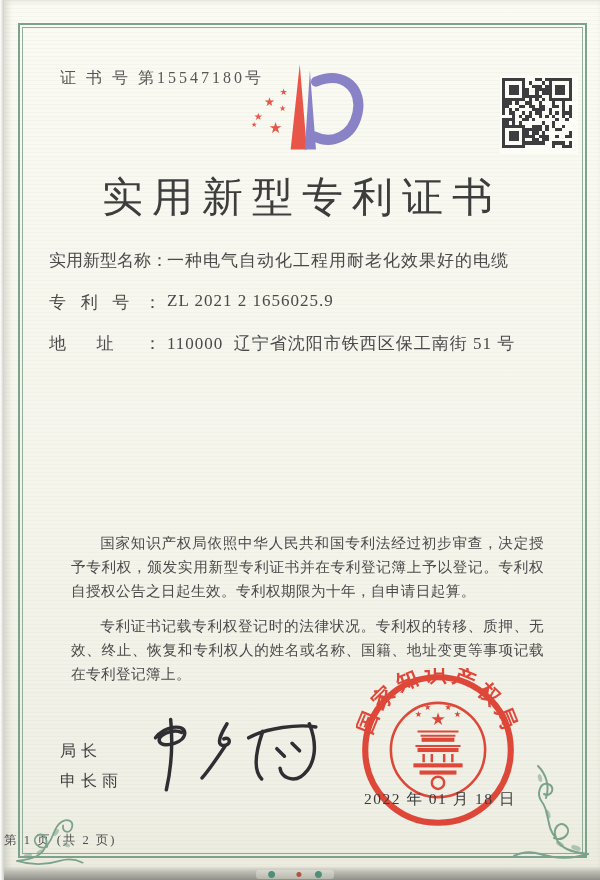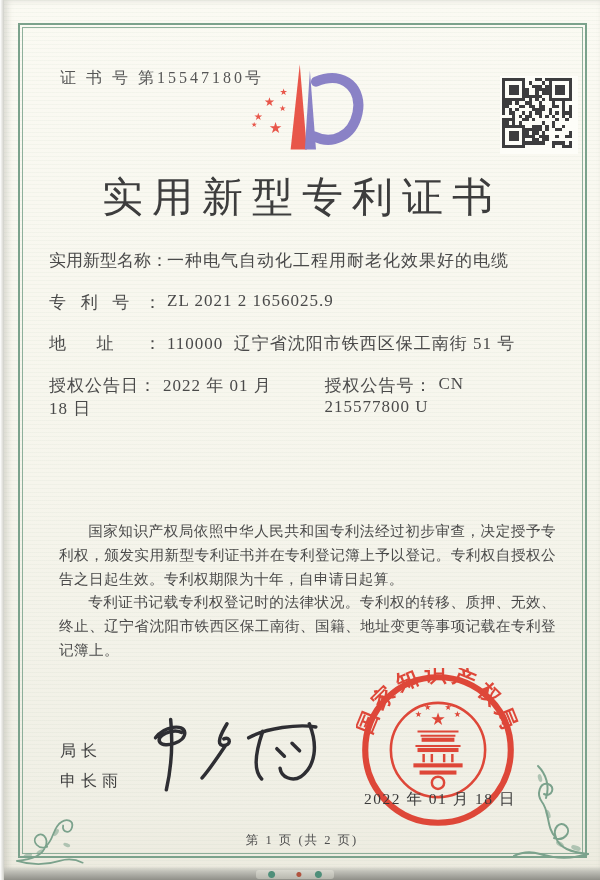--- a/index.html
+++ b/index.html
@@ -49,34 +49,34 @@
   .fields{position:absolute;left:45px;top:249px;width:498px;font-size:17px;color:#4a4a4a;}
   .field-row{height:24px;margin-bottom:17.5px;white-space:nowrap;}
   .field-label{display:inline-block;width:112px;text-align:justify;text-align-last:justify;
     vertical-align:top;letter-spacing:0;}
   .field-value{white-space:pre-wrap;letter-spacing:1px;padding-left:6px;}
   .grant-row{display:flex;gap:34px;}
   .grant-pair .field-label{width:auto;text-align-last:auto;letter-spacing:1px;}
 
   .paragraphs{position:absolute;left:55px;top:520px;width:497px;font-size:14.6px;
     line-height:1.63;color:#4a4a4a;text-align:justify;letter-spacing:.4px;}
-  .paragraphs p{margin:0;text-indent:2em;}
+  .paragraphs p{margin:12px;text-indent:2em;}
 
   .signer{position:absolute;left:56px;top:736px;font-size:16px;letter-spacing:5px;color:#3f3f3f;line-height:30px;}
   .signature{position:absolute;left:132px;top:708px;width:195px;height:90px;}
   .sig-stroke{fill:none;stroke:#2e2e33;stroke-width:3.2;stroke-linecap:round;stroke-linejoin:round;}
 
   .seal{position:absolute;left:352px;top:668px;width:164px;height:164px;opacity:.93;}
   .seal-red{fill:var(--seal_red,#dd3b2c);}
   .seal-stroke{fill:none;stroke:var(--seal_red,#dd3b2c);}
   .seal-txt{font-size:21px;letter-spacing:5px;font-weight:bold;font-family:"Liberation Serif","DejaVu Serif",serif;}
   .seal-star{font-family:"DejaVu Sans",sans-serif;text-anchor:middle;}
   .seal-date{position:absolute;left:360px;top:789px;font-size:15.5px;letter-spacing:1.5px;color:#3a3a3a;z-index:5;}
 
-  .footer{position:absolute;left:0;right:0;top:832px;text-align:center;font-size:12.5px;
+  .footer{position:absolute;left:0;right:0;top:832px;font-size:12.5px;
     letter-spacing:2px;color:#4e4e4e;}
 
   .ornament{position:absolute;z-index:3;}
   .orn-left{left:2px;top:806px;width:86px;height:62px;}
   .orn-right{right:8px;top:762px;width:80px;height:100px;transform:scaleX(-1);}
   .orn-stroke{fill:none;stroke:var(--frame_green,#7ba28c);stroke-width:2;stroke-linecap:round;}
   .orn-fill{fill:var(--frame_green,#7ba28c);opacity:.55;}
 
   .logo-red{fill:var(--logo_red,#e8564a);}
   .logo-purple{fill:var(--logo_purple,#8a82c6);}
@@ -555,33 +555,25 @@
   <div class="fields">
     <div class="field-row">
       <span class="field-label">实用新型名称：</span><span class="field-value">一种电气自动化工程用耐老化效果好的电缆</span>
     </div>
     <div class="field-row">
       <span class="field-label">专利号：</span><span class="field-value">ZL 2021 2 1656025.9</span>
     </div>
     <div class="field-row">
       <span class="field-label">地址：</span><span class="field-value">110000  辽宁省沈阳市铁西区保工南街 51 号</span>
     </div>
-    <div class="field-row grant-row">
-      <span class="grant-pair">
-        <span class="field-label">授权公告日：</span><span class="field-value">2022 年 01 月 18 日</span>
-      </span>
-      <span class="grant-pair">
-        <span class="field-label">授权公告号：</span><span class="field-value">CN 215577800 U</span>
-      </span>
-    </div>
   </div>
 
   <div class="paragraphs">
     <p>国家知识产权局依照中华人民共和国专利法经过初步审查，决定授予专利权，颁发实用新型专利证书并在专利登记簿上予以登记。专利权自授权公告之日起生效。专利权期限为十年，自申请日起算。</p>
-    <p>专利证书记载专利权登记时的法律状况。专利权的转移、质押、无效、终止、辽宁省沈阳市铁西区保工南街、国籍、地址变更等事项记载在专利登记簿上。</p>
+    <p>专利证书记载专利权登记时的法律状况。专利权的转移、质押、无效、终止、恢复和专利权人的姓名或名称、国籍、地址变更等事项记载在专利登记簿上。</p>
   </div>
 
   <div class="signer">
     <div>局长</div>
     <div>申长雨</div>
   </div>
 
   <svg class="signature" viewBox="0 0 180 80">
     <path class="sig-stroke" d="M 18,26 C 26,15 44,13 45,21 C 46,30 26,36 22,30 C 18,24 34,17 42,21"></path>
     <path class="sig-stroke" d="M 32,9 C 34,30 33,52 28,74"></path>

